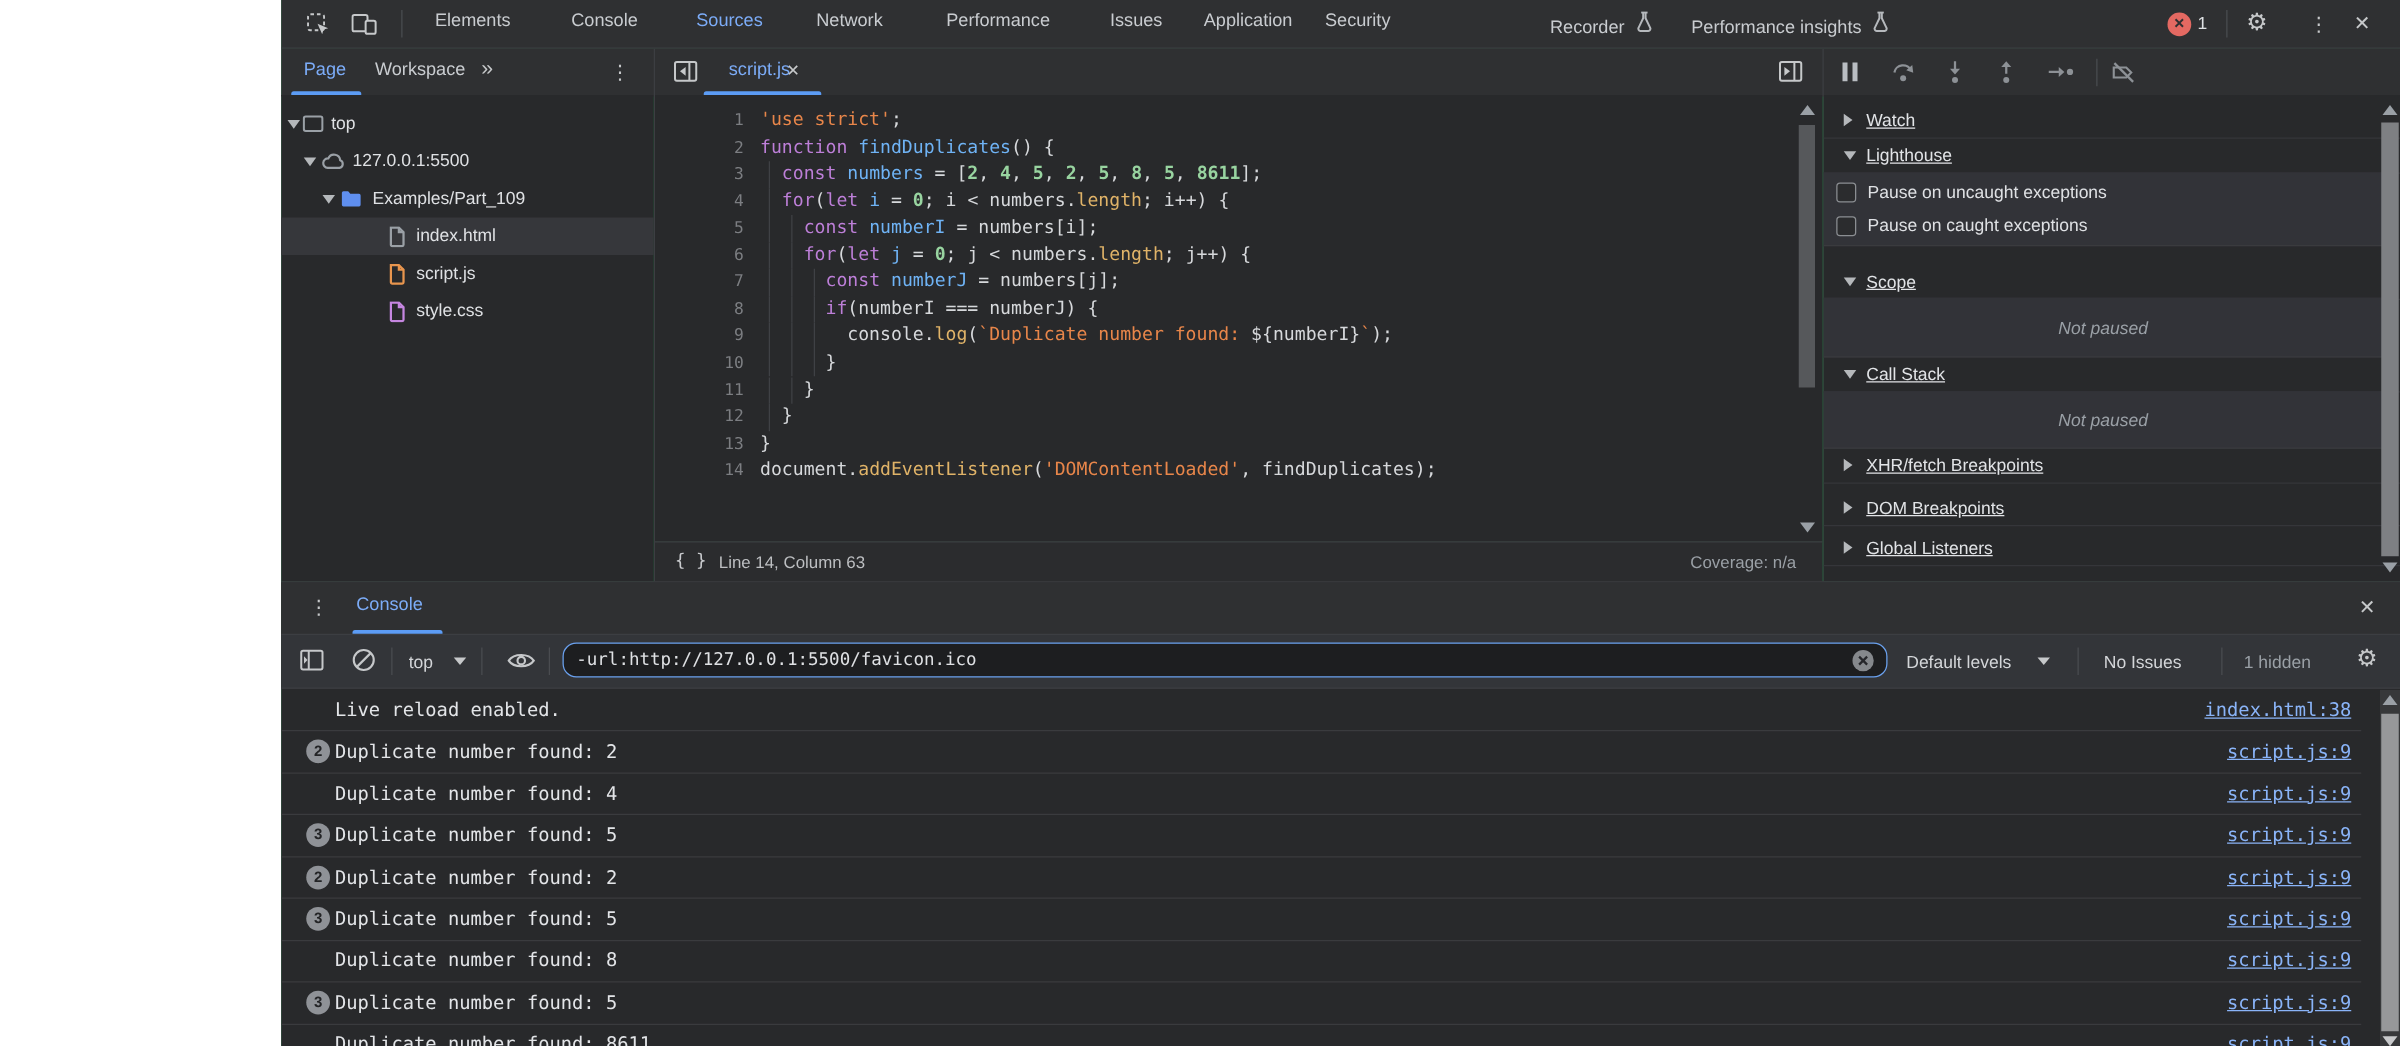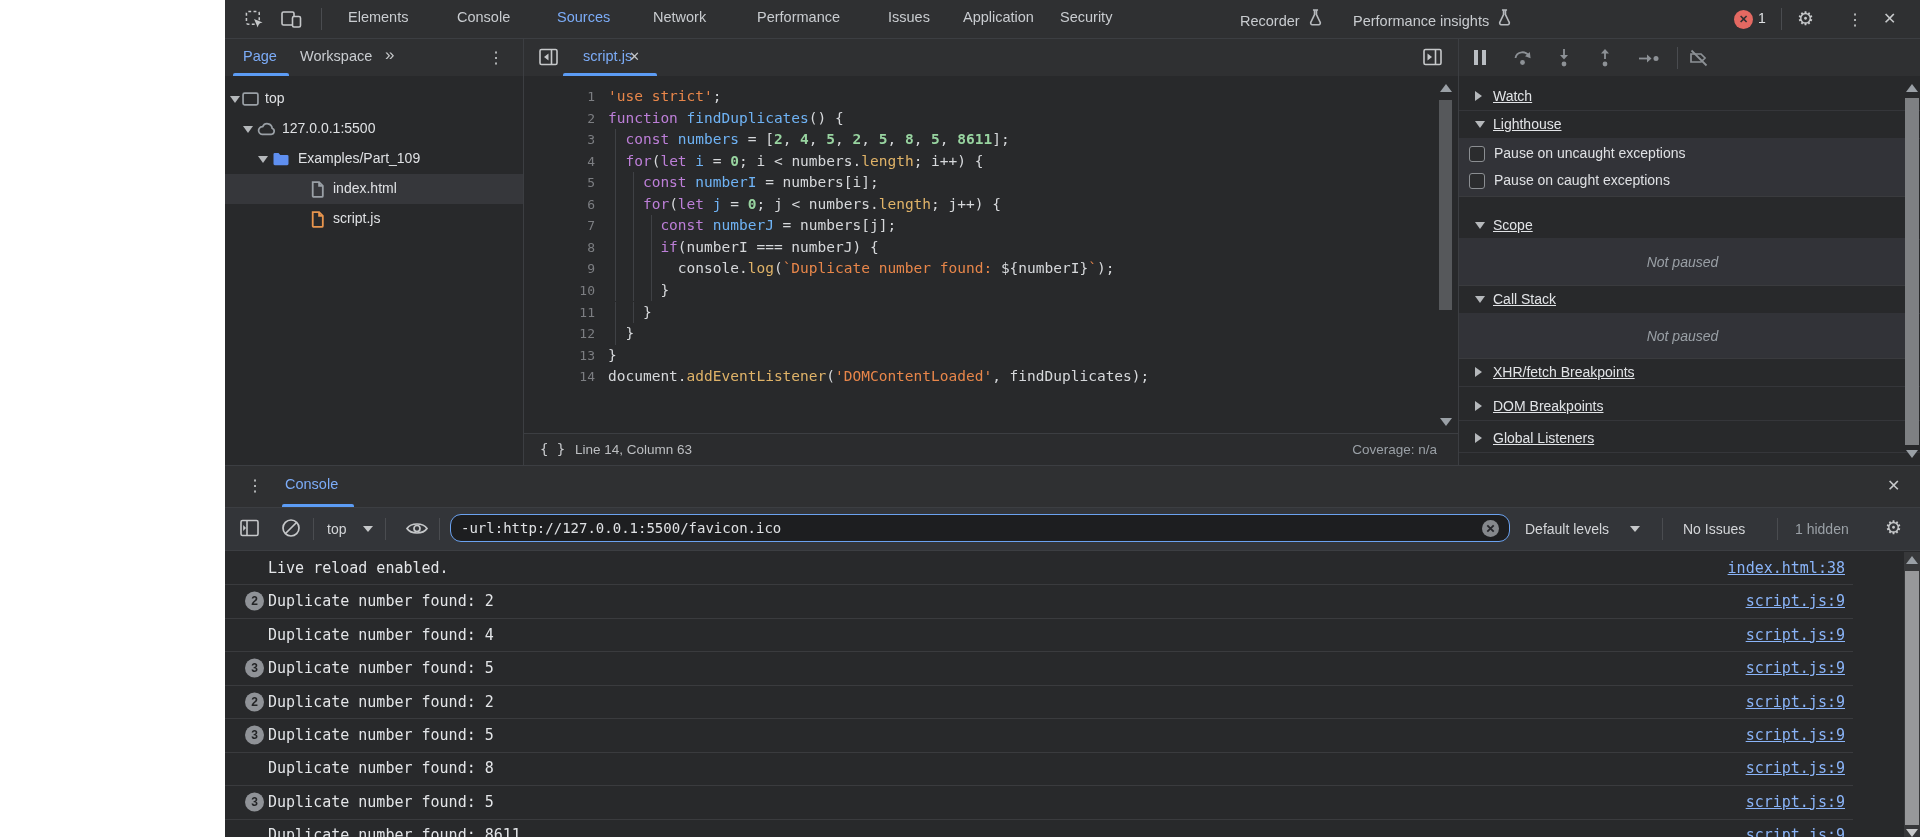--- a/index.html
+++ b/index.html
@@ -39,21 +39,21 @@
   .sec-label{position:absolute;left:34px;top:50%;transform:translateY(-50%);font-size:14px;color:#e2e4e7;text-decoration:underline;}
   .sec-band{position:absolute;left:0;width:447px;background:#323338;border-bottom:1px solid #3a3b3e;}
   .band-text{position:absolute;left:0;width:100%;top:50%;transform:translateY(-50%);text-align:center;font-style:italic;color:#9aa0a6;font-size:14px;}
   .checkbox{position:absolute;width:14px;height:14px;border:1.5px solid #8b8e92;border-radius:3px;background:#2b2c2e;}
   .check-label{position:absolute;left:35px;font-size:14px;color:#dfe1e4;}
   
   #drawer{position:absolute;left:0;top:465px;width:1695px;height:372px;background:#28292b;border-top:1px solid #3c3e42;}
   #drawer-header{position:absolute;left:0;top:0;width:1695px;height:41px;background:#2f3032;border-bottom:1px solid #3c3e42;}
   #drawer-toolbar{position:absolute;left:0;top:42px;width:1695px;height:42px;background:#333539;border-bottom:1px solid #3c3e42;}
   #console-messages{position:absolute;left:0;top:85px;width:1695px;height:287px;font-family:"DejaVu Sans Mono",monospace;}
-  .msg-row{position:absolute;left:0;width:1628px;height:33.45px;border-bottom:1px solid #3a3b3e;}
+  .msg-row{position:absolute;left:0;width:1628px;height:33.45px;border-bottom:1px solid #3a3b3e;padding-left:36px;}
   .msg-text{position:absolute;left:43px;top:50%;transform:translateY(-50%);font-size:15px;color:#e3e5e8;white-space:pre;}
   .msg-link{position:absolute;right:8px;top:50%;transform:translateY(-50%);font-size:15px;color:#8ab4f8;text-decoration:underline;}
   .msg-badge{position:absolute;left:20px;top:50%;transform:translateY(-50%);width:19px;height:19px;border-radius:50%;
     background:#8f9297;color:#232426;font-size:12px;font-weight:bold;text-align:center;line-height:19px;font-family:"Liberation Sans",sans-serif;}
   #filter-input{position:absolute;left:225px;top:6px;width:1060px;height:28px;box-sizing:border-box;background:#1d1e20;
     border:1.5px solid #6ba2f0;border-radius:11px;color:#dfe1e4;font-family:"DejaVu Sans Mono",monospace;font-size:14px;padding:0 30px 0 10px;outline:none;}
   .toolbar-label{position:absolute;top:50%;transform:translateY(-50%);font-size:14px;color:#d4d6d9;white-space:nowrap;}
   .dim{color:#9aa0a6;}
   .caret{display:inline-block;width:0;height:0;border-left:5px solid transparent;border-right:5px solid transparent;border-top:6px solid #c6c8ca;vertical-align:middle;}
   .icon-btn{position:absolute;cursor:default;}
@@ -192,20 +192,27 @@
           </svg></span>
         <div class="tree-label" style="left: 108px;">index.html</div>
       </div>
       <div class="tree-row" style="top: 128px;">
         <span class="abs" style="left: 85px; top: 7px;"><svg width="15" height="17" viewBox="0 0 14 16">
             <path d="M2.5 1 h6 L12 4.5 v9.5 a1 1 0 0 1 -1 1 h-7.5 a1 1 0 0 1 -1 -1 Z" fill="none" stroke="#e8954e" stroke-width="1.7"></path>
             <path d="M8.5 1 V4.5 H12" fill="none" stroke="#e8954e" stroke-width="1.7"></path>
           </svg></span>
         <div class="tree-label" style="left: 108px;">script.js</div>
       </div>
+      <div class="tree-row" style="top: 158px;">
+        <span class="abs" style="left: 85px; top: 7px;"><svg width="15" height="17" viewBox="0 0 14 16">
+            <path d="M2.5 1 h6 L12 4.5 v9.5 a1 1 0 0 1 -1 1 h-7.5 a1 1 0 0 1 -1 -1 Z" fill="none" stroke="#c586e0" stroke-width="1.7"></path>
+            <path d="M8.5 1 V4.5 H12" fill="none" stroke="#c586e0" stroke-width="1.7"></path>
+          </svg></span>
+        <div class="tree-label" style="left: 108px;">style.css</div>
+      </div>
     </div>
 
   <div id="editor">
       <div class="code-line" style="top: 10px;">
         <div class="lineno">1</div>
         <div class="code-text"><span class="tk-str">'use strict'</span><span class="tk-pln">;</span></div>
       </div>
       <div class="code-line" style="top: 31.55px;">
         <div class="lineno">2</div>
         <div class="code-text"><span class="tk-kw">function</span><span class="tk-pln"> </span><span class="tk-def">findDuplicates</span><span class="tk-pln">() {</span></div>

